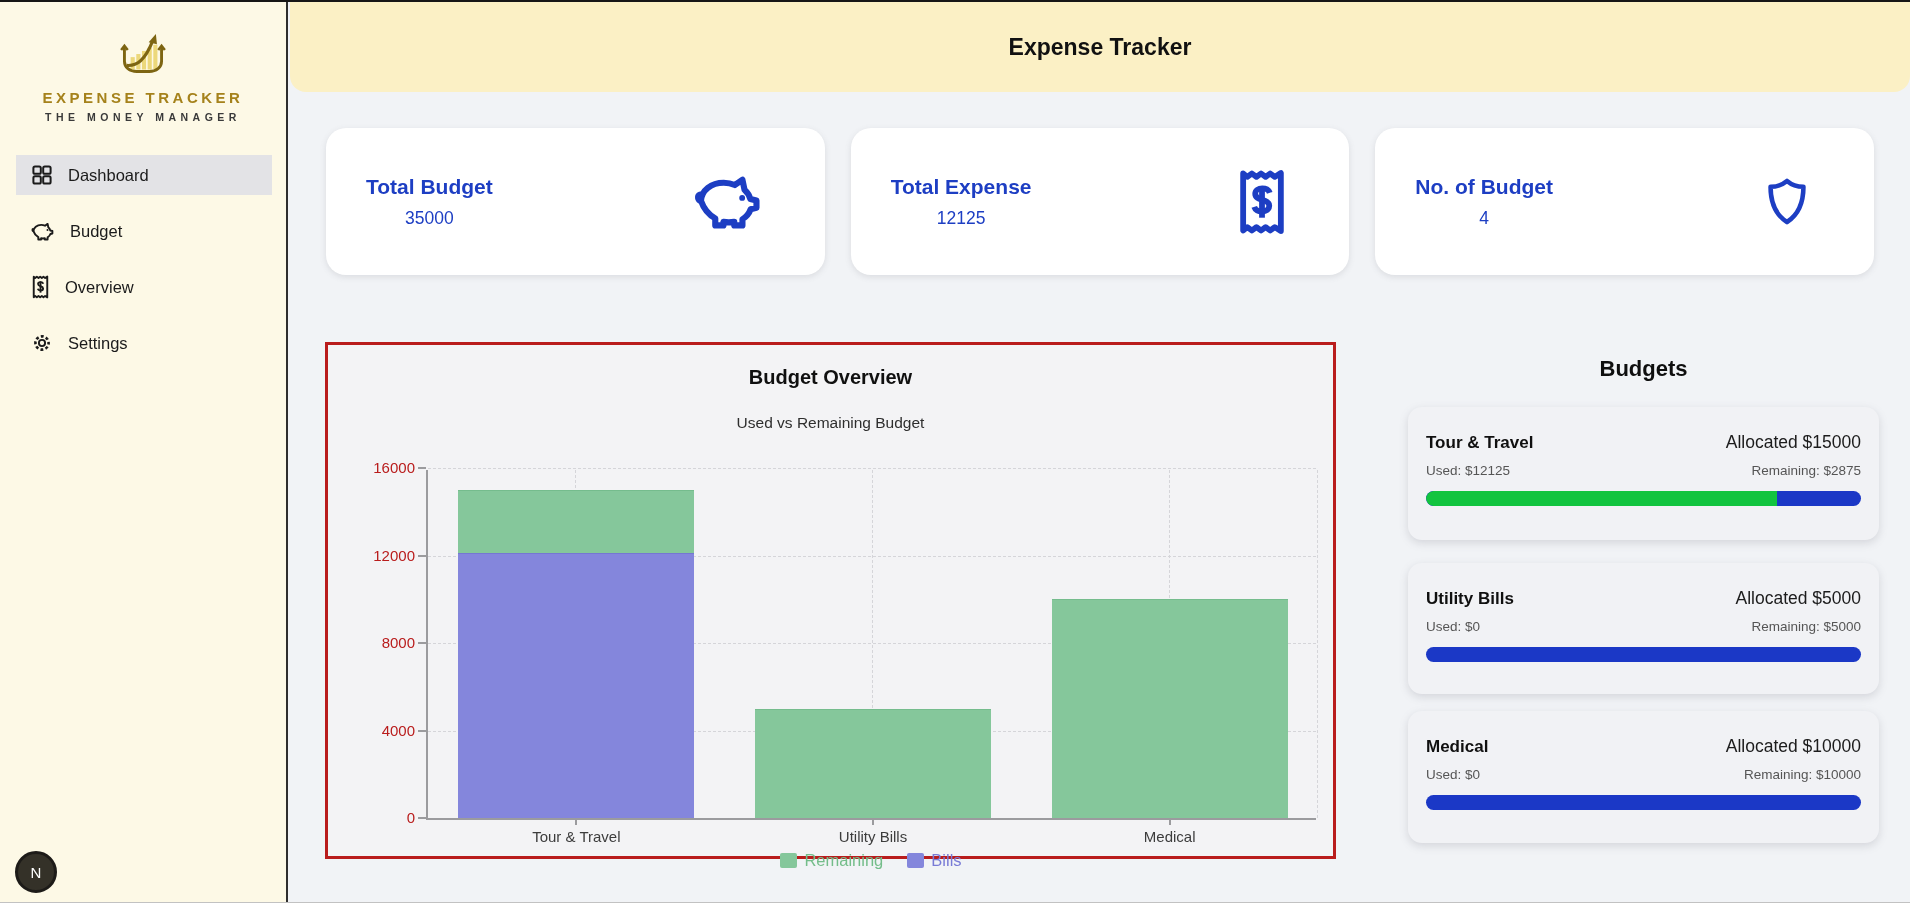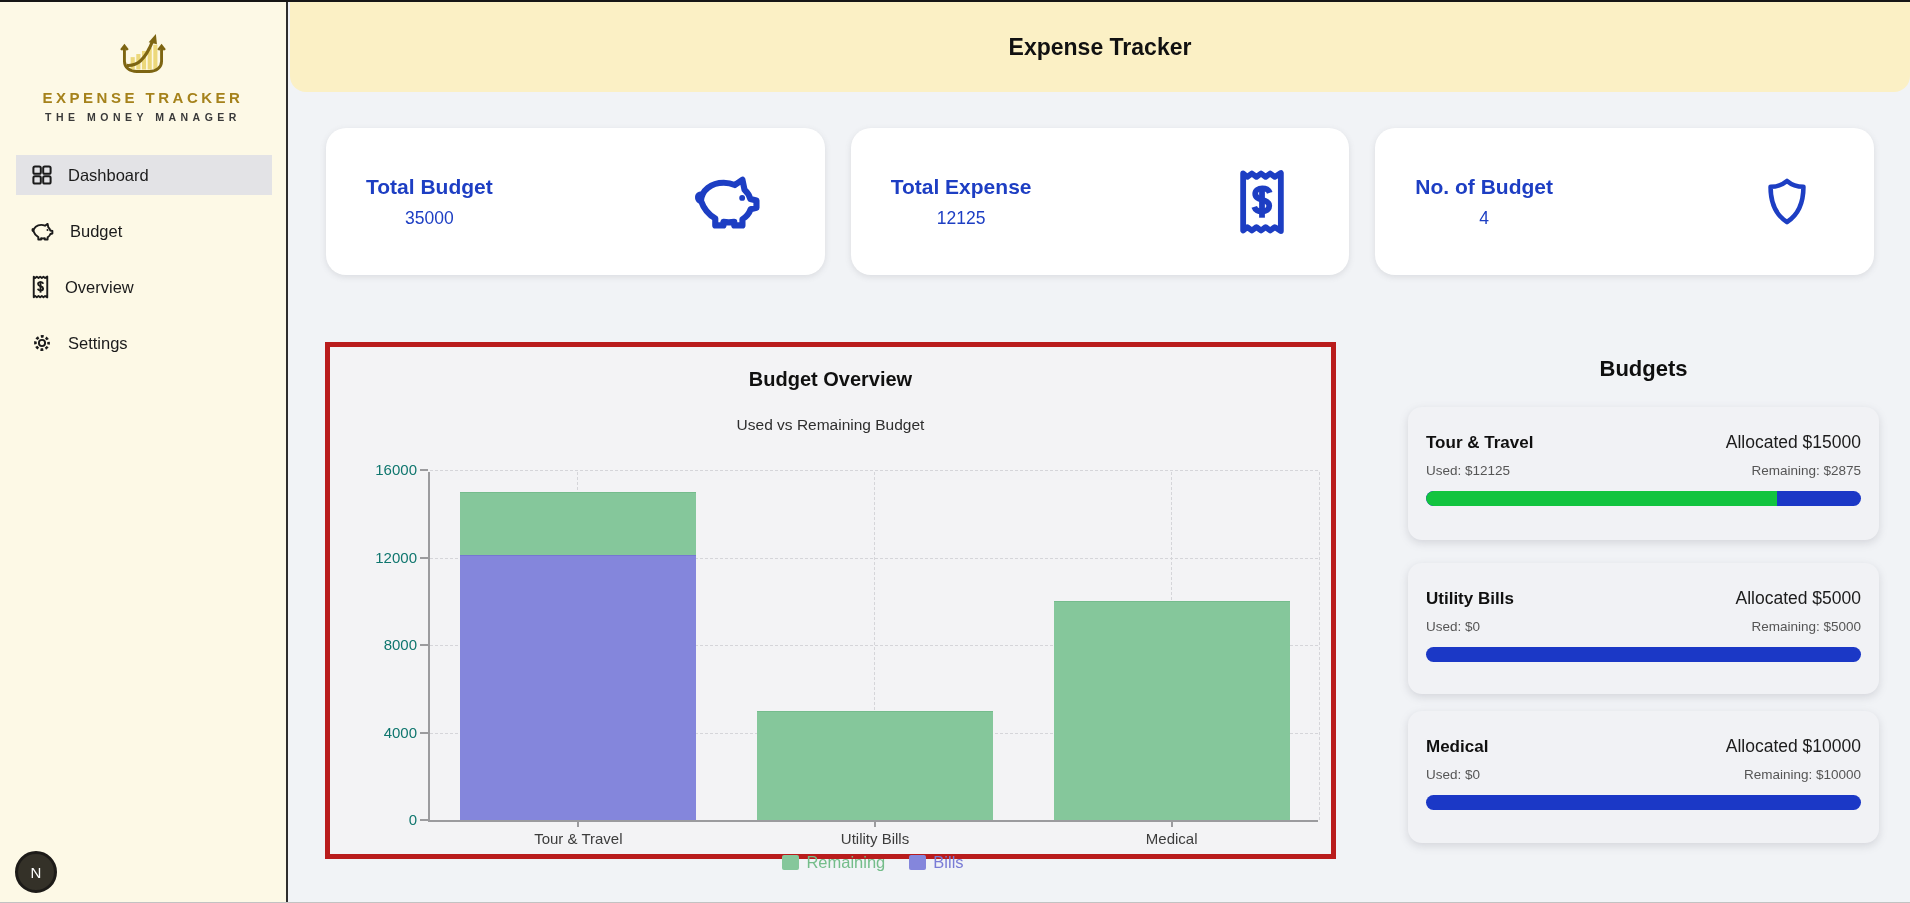--- a/index.html
+++ b/index.html
@@ -27,28 +27,28 @@
 
   
   .stats-row { position:absolute; left:326px; top:128px; width:1548px; height:147px; display:flex; gap:26px; }
   .stat-card { flex:1; background:#ffffff; border-radius:20px; box-shadow:0 2px 6px rgba(100,100,115,.16); display:flex; align-items:center; justify-content:space-between; padding:0 58px 0 40px; }
   .stat-text { display:inline-block; text-align:center; }
   .stat-label { font-size:21px; font-weight:bold; color:#1d3ec3; }
   .stat-value { margin-top:9px; font-size:17.5px; font-weight:normal; color:#1d3ec3; }
   .stat-icon svg { display:block; stroke:#1d3ec3; }
 
   
-  .chart-panel { position:absolute; left:325px; top:342px; width:1011px; height:517px; background:#f3f3f5; border:5px solid #b91c1c; }
+  .chart-panel { position:absolute; left:325px; top:342px; width:1011px; height:517px; background:#f3f3f5; border:3px solid #b91c1c; }
   .chart-title { margin-top:21px; text-align:center; font-size:20px; font-weight:bold; color:#101010; }
   .chart-subtitle { margin-top:25px; text-align:center; font-size:15.5px; color:#2e2e2e; }
   .plot { position:absolute; left:98px; top:125px; width:890px; height:350px; border-left:2px solid #9b9b9e; border-bottom:2px solid #9b9b9e; }
   .gridline-h { position:absolute; left:0; width:100%; height:0; border-top:1.5px dashed #d5d5d9; }
   .gridline-v { position:absolute; top:0; height:100%; width:0; border-left:1.5px dashed #d5d5d9; }
   .ytick { position:absolute; left:-10px; width:8px; height:2px; background:#9b9b9e; }
-  .ylabel { position:absolute; right:calc(100% + 13px); width:60px; text-align:right; font-size:15px; color:#0f766e; line-height:16px; }
+  .ylabel { position:absolute; right:calc(100% + 13px); width:60px; text-align:right; font-size:15px; color:#b91c1c; line-height:16px; }
   .xtick { position:absolute; top:100%; width:2px; height:7px; background:#9b9b9e; }
   .xlabel { position:absolute; top:calc(100% + 10px); text-align:center; font-size:15px; color:#3c3c3c; }
   .bar-seg { position:absolute; }
   .legend { position:absolute; left:98px; top:506px; width:890px; display:flex; justify-content:center; gap:24px; align-items:center; }
   .legend-item { display:flex; align-items:center; gap:7px; cursor:pointer; }
   .legend-swatch { width:17px; height:15px; border-radius:2px; }
   .legend-label { font-size:16.5px; }
 
   
   .budgets-col { position:absolute; left:1408px; top:342px; width:471px; height:520px; }

